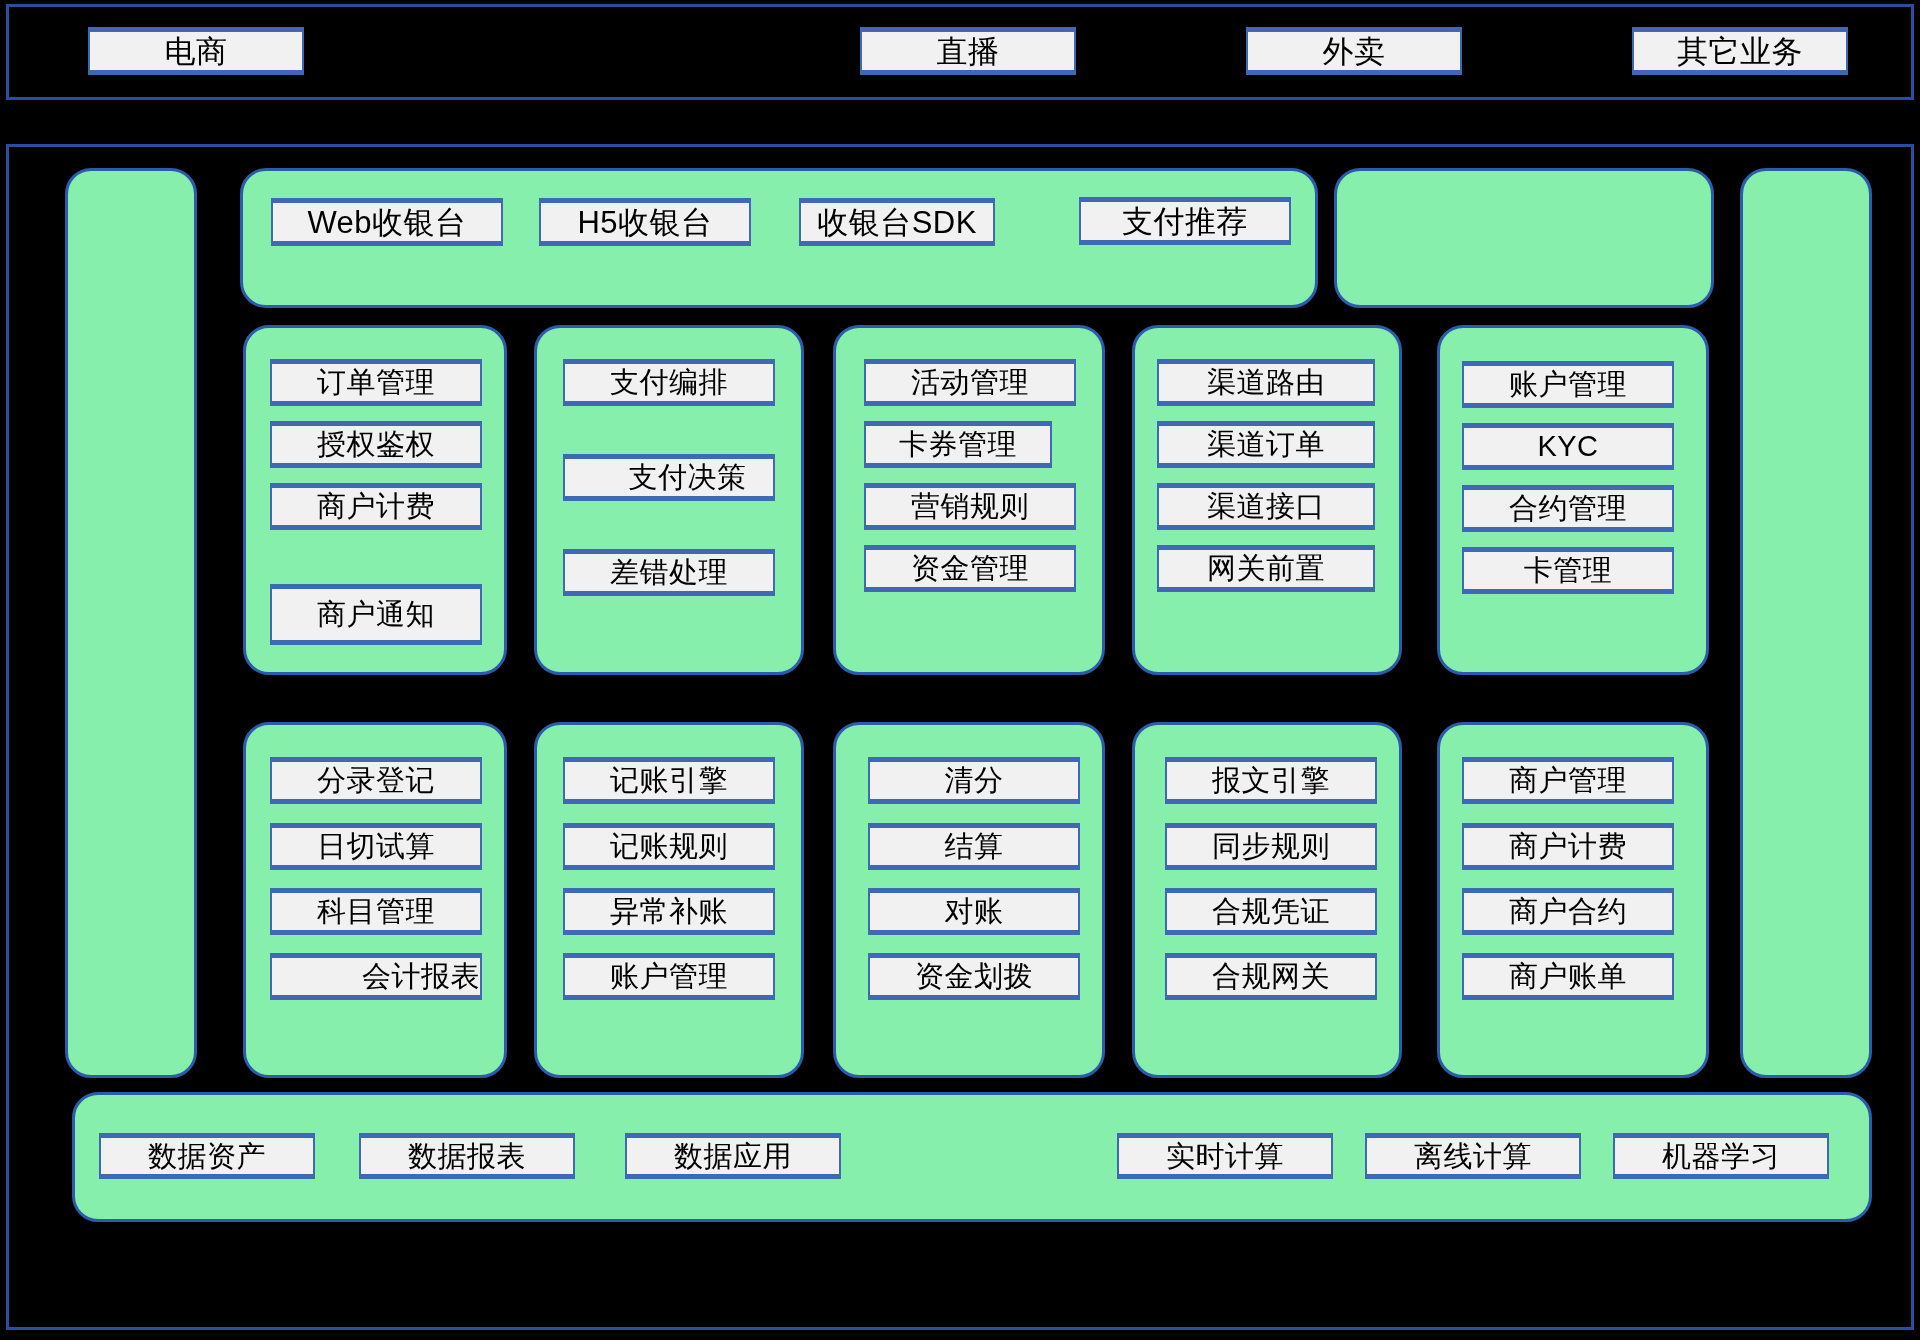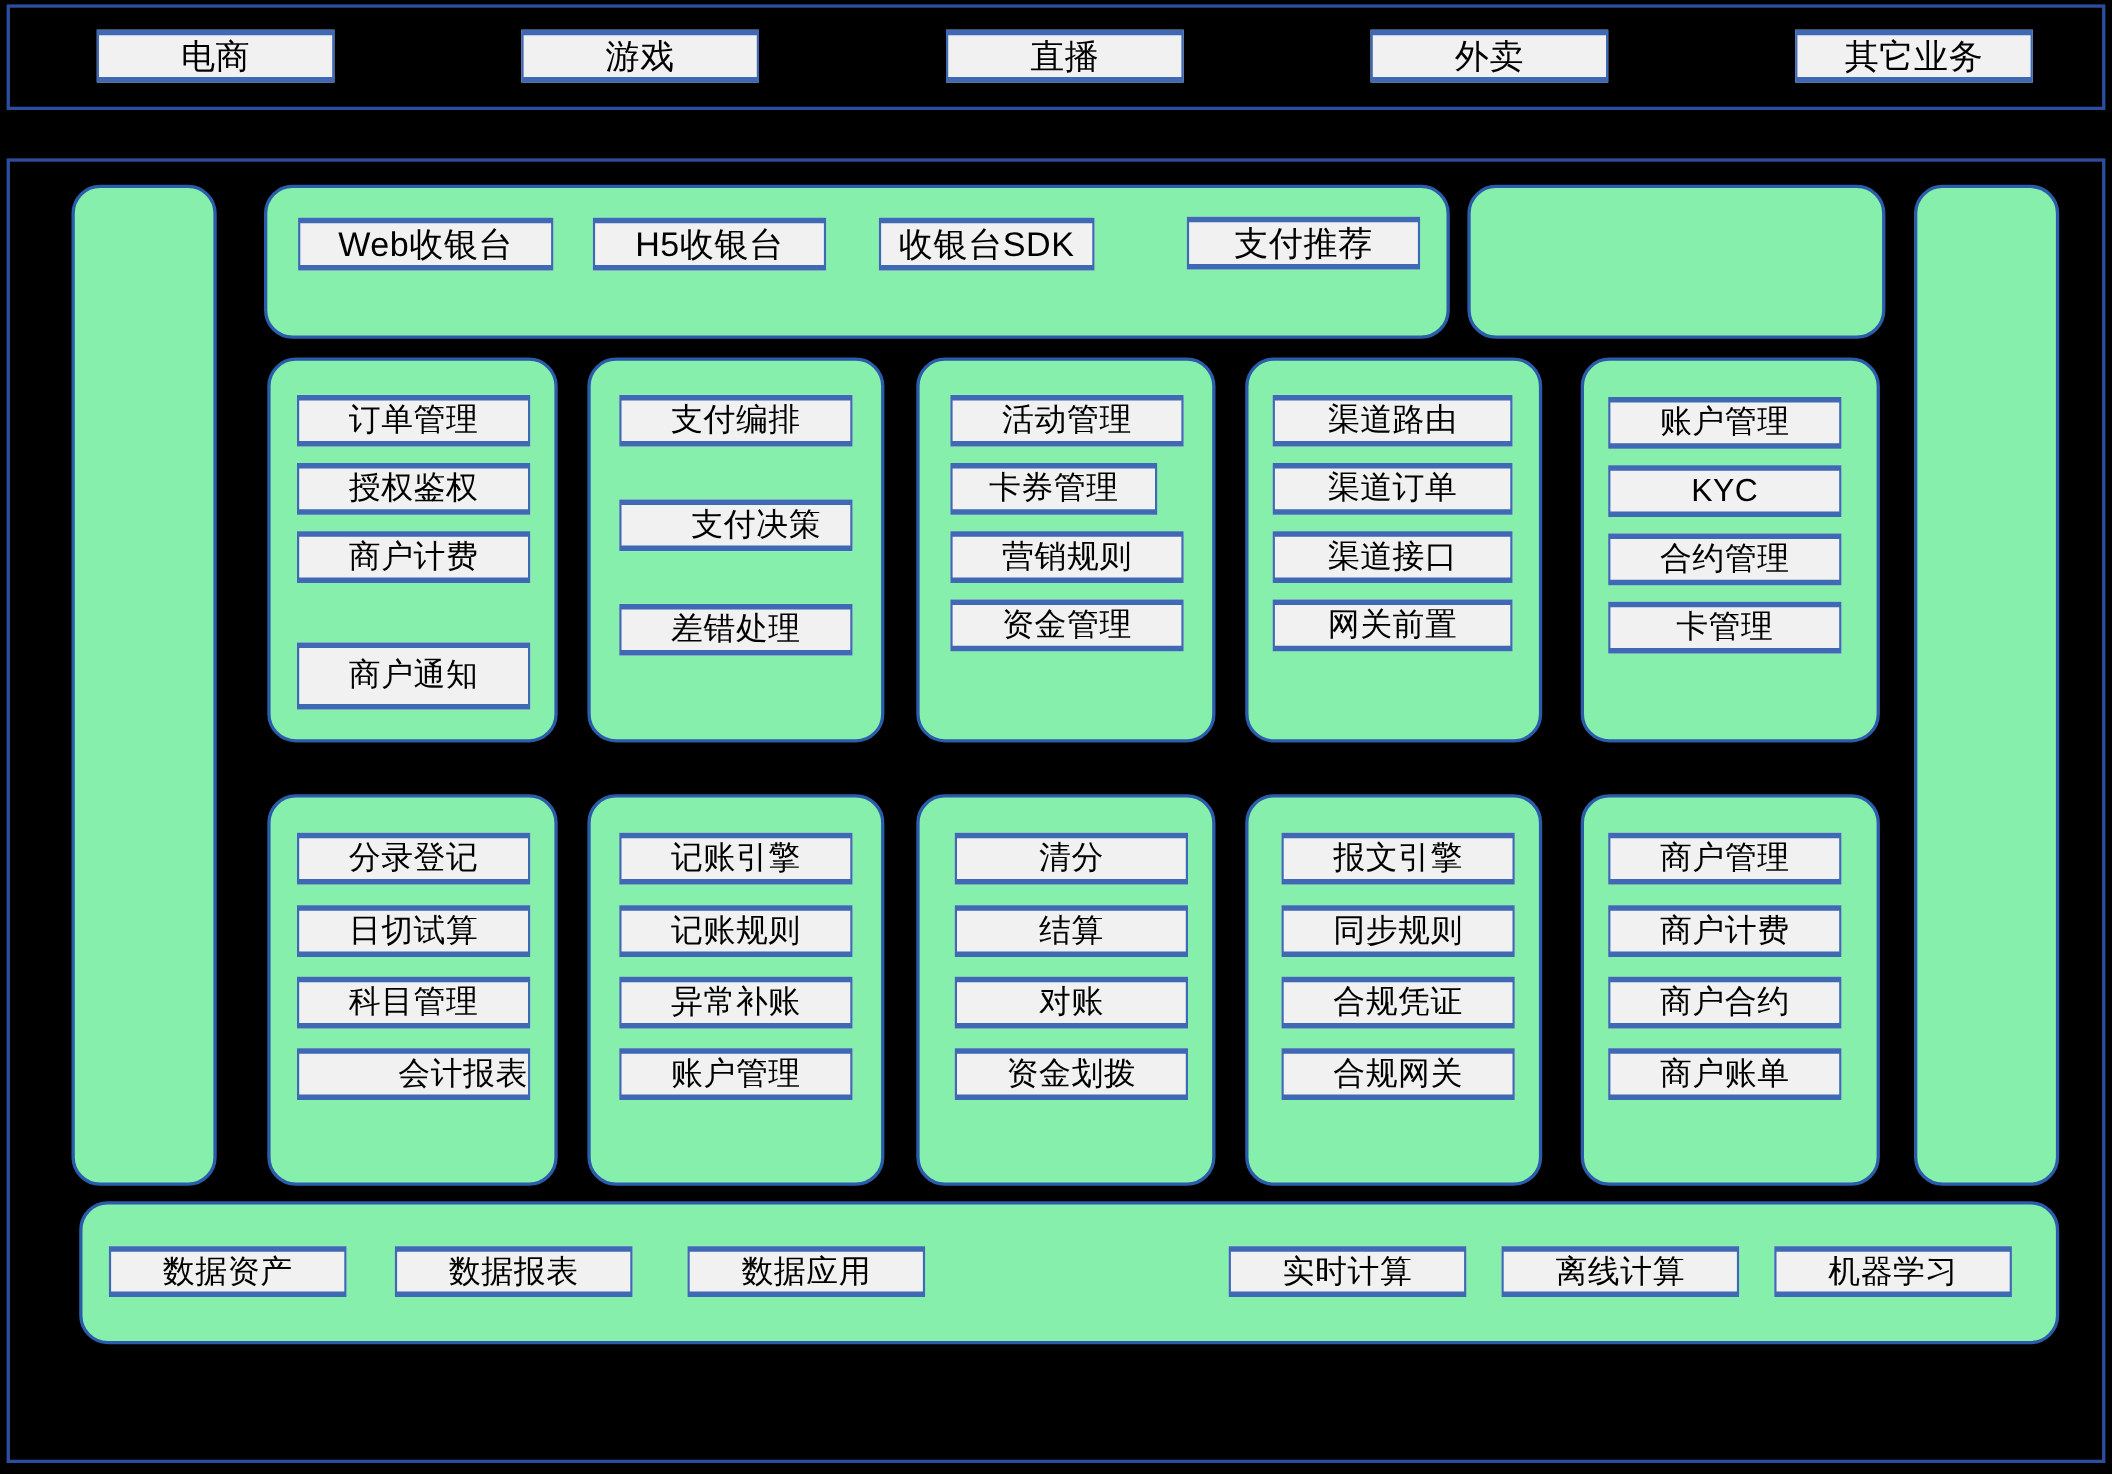--- a/index.html
+++ b/index.html
@@ -68,23 +68,20 @@
   }
 </style>
 </head>
 <body>
 
 <div class="frame frame-outer-top" style="left:6px; top:4px; width:1908px; height:96px;">
 
   <div class="chip biz" style="left:79px; top:20px; width:216px; height:48px;">
     <span>电商</span>
   </div>
-  <div class="chip biz" style="left:465px; top:20px; width:216px; height:48px;">
-    <span>游戏</span>
-  </div>
   <div class="chip biz" style="left:851px; top:20px; width:216px; height:48px;">
     <span>直播</span>
   </div>
   <div class="chip biz" style="left:1237px; top:20px; width:216px; height:48px;">
     <span>外卖</span>
   </div>
   <div class="chip biz" style="left:1623px; top:20px; width:216px; height:48px;">
     <span>其它业务</span>
   </div>
 </div>

